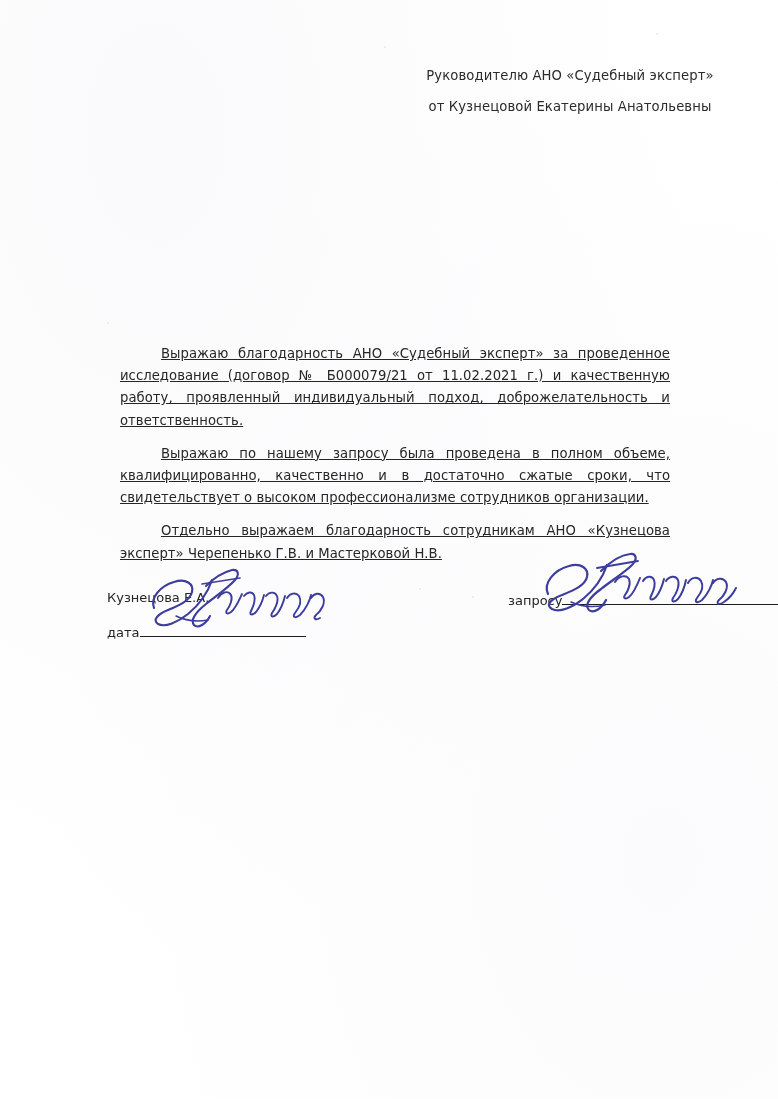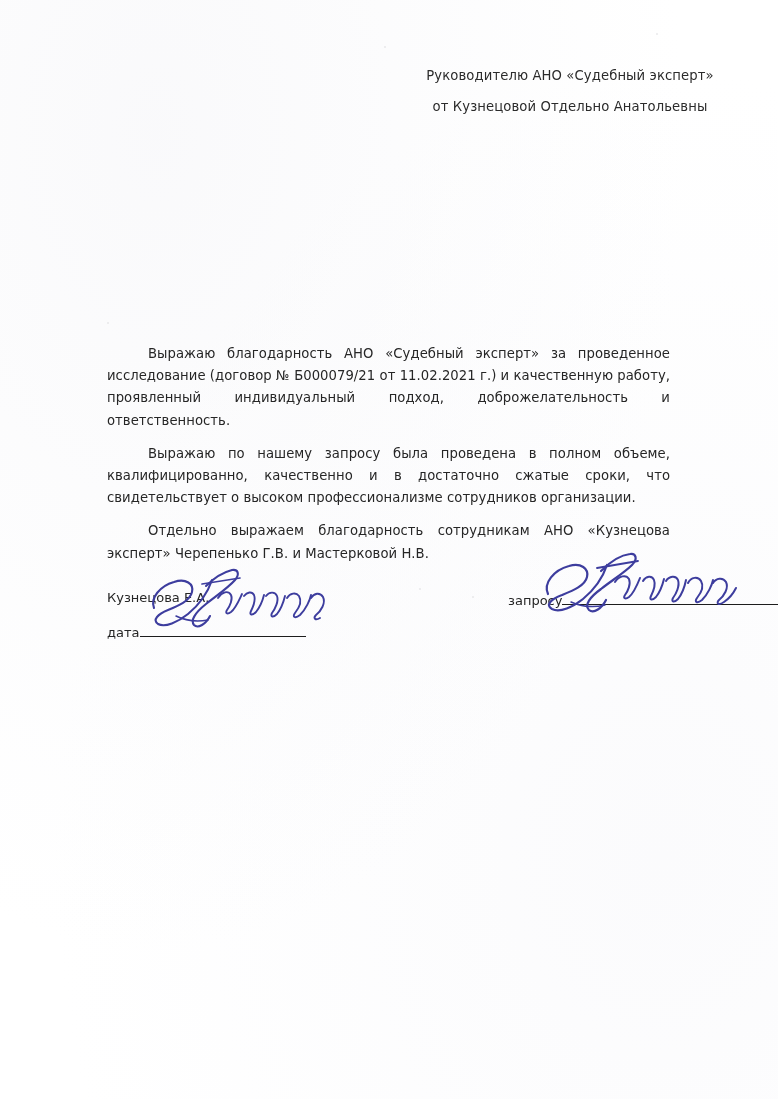--- a/index.html
+++ b/index.html
@@ -71,23 +71,24 @@
     top: 343px;
     width: 563px;
   }
   .para {
     font-size: 13.2px;
     line-height: 22.2px;
     color: #262626;
     text-align: justify;
     text-align-last: left;
     text-indent: 41px;
-    margin: 0 0 11px 0;
+    margin: 0 0 11px 13px;
     letter-spacing: .05px;
     hyphens: none;
+    text-decoration: underline;
   }
 
   
   .sig-area {
     position: absolute;
     left: 0;
     top: 555px;
     width: 778px;
     height: 110px;
   }
@@ -158,21 +159,21 @@
   <div class="paper-tint"></div>
 
   <div class="speck" style="left:384px;  top:46px;  width:2px; height:2px;"></div>
   <div class="speck" style="left:107px;  top:322px; width:2px; height:2px;"></div>
   <div class="speck" style="left:419px;  top:588px; width:2px; height:2px;"></div>
   <div class="speck" style="left:472px;  top:596px; width:2px; height:2px;"></div>
   <div class="speck" style="left:656px;  top:33px;  width:2px; height:2px;"></div>
 
   <div class="addressee">
     <span class="line">Руководителю АНО «Судебный эксперт»</span>
-    <span class="line">от Кузнецовой Отдельно Анатольевны</span>
+    <span class="line">от Кузнецовой Екатерины Анатольевны</span>
   </div>
 
 
   <div class="body-block">
     <p class="para">Выражаю благодарность АНО «Судебный эксперт» за проведенное исследование (договор № Б000079/21 от 11.02.2021 г.) и качественную работу, проявленный индивидуальный подход, доброжелательность и ответственность.</p>
     <p class="para">Выражаю по нашему запросу была проведена в полном объеме, квалифицированно, качественно и в достаточно сжатые сроки, что свидетельствует о высоком профессионализме сотрудников организации.</p>
     <p class="para">Отдельно выражаем благодарность сотрудникам АНО «Кузнецова эксперт» Черепенько Г.В. и Мастерковой Н.В.</p>
   </div>
 
   <div class="sig-area">

